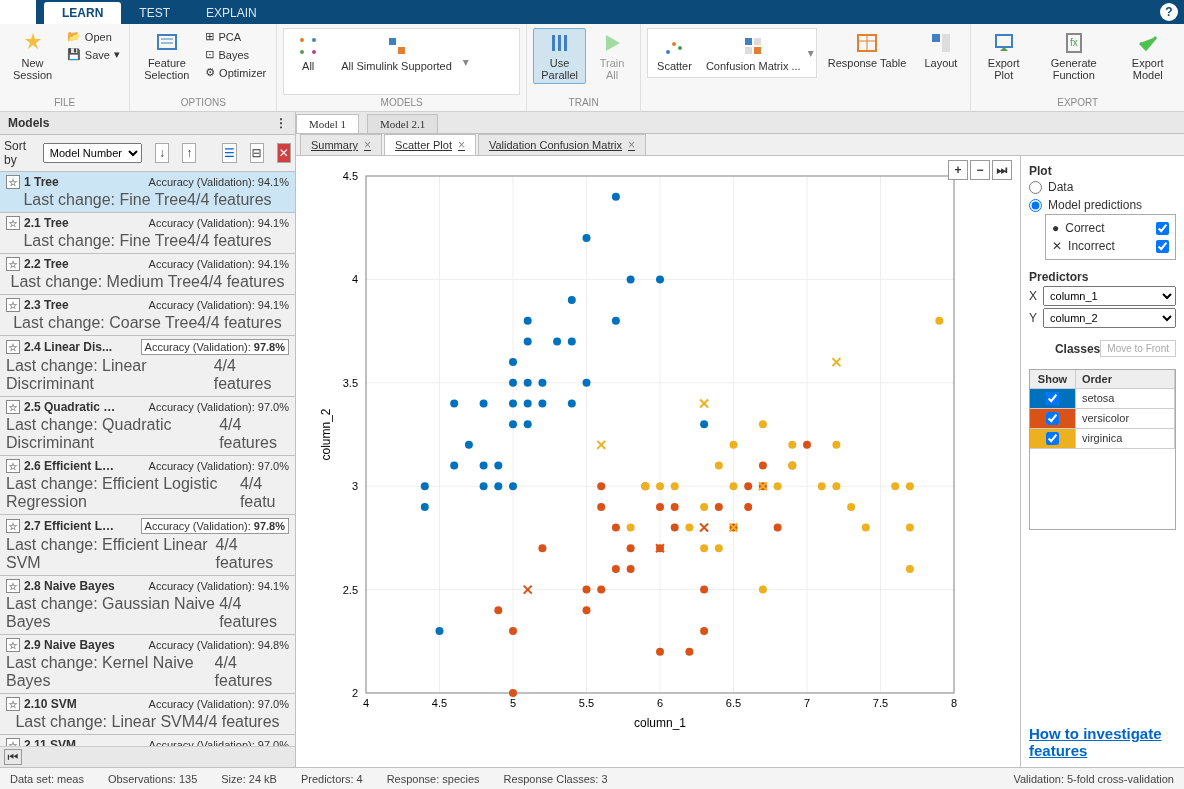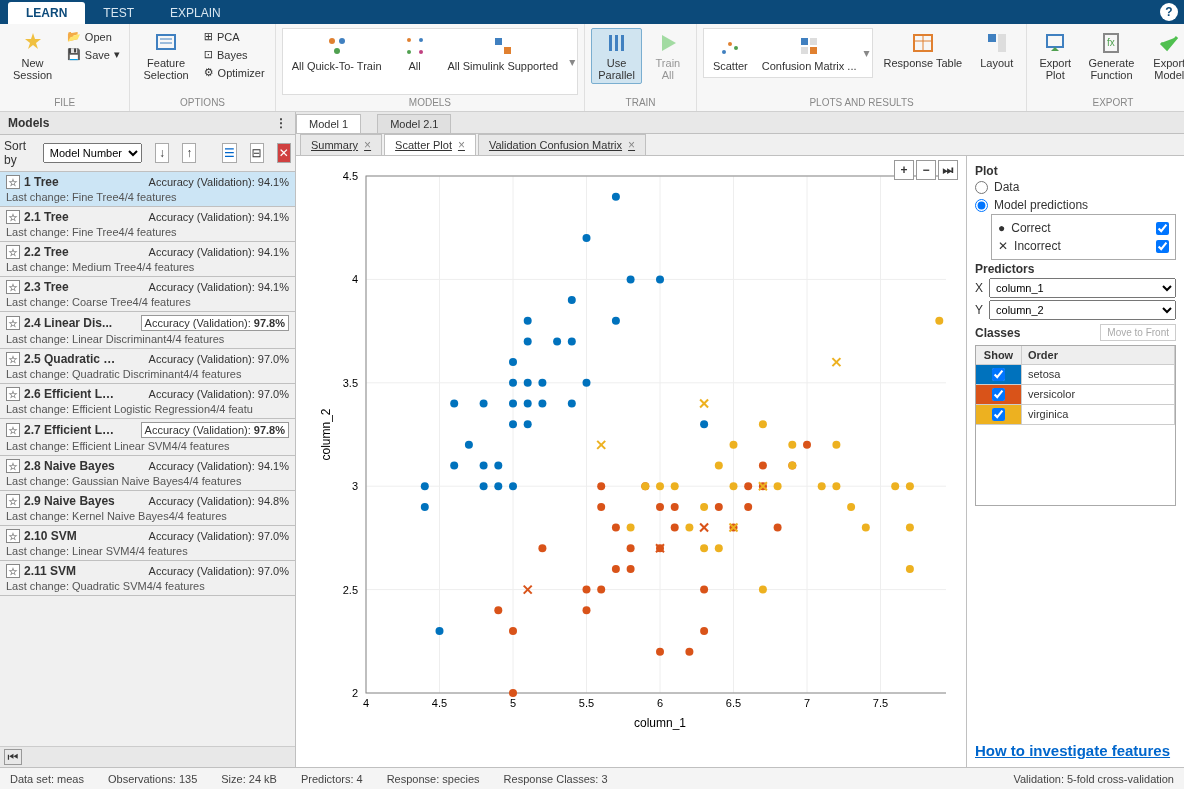--- a/index.html
+++ b/index.html
@@ -1,17 +1,17 @@
 <!DOCTYPE html>
 <html><head>
 <meta charset="utf-8">
 <style>
 * { box-sizing: border-box; margin: 0; padding: 0; }
 body { font-family: "Segoe UI", Arial, sans-serif; font-size: 12px; color: #333; background: #fff; width: 1184px; height: 789px; overflow: hidden; display: flex; flex-direction: column; }
-.topbar { background: #0c4a7a; height: 24px; display: flex; align-items: flex-end; padding-left: 8px; position: relative; }
+.topbar { background: #0c4a7a; height: 24px; display: flex; align-items: flex-end; padding-left: 8px; position: relative; margin-left: 36px; }
 .topbar .tab { padding: 4px 18px; color: #d8e6f0; cursor: pointer; font-size: 12px; }
 .topbar .tab.active { background: #fff; color: #0c4a7a; border-radius: 3px 3px 0 0; font-weight: 600; }
 .help-icon { position: absolute; right: 6px; top: 3px; width: 18px; height: 18px; border-radius: 50%; background: #fff; color: #0c4a7a; display: flex; align-items: center; justify-content: center; font-weight: bold; font-size: 12px; }
 .ribbon { background: #f7f7f7; border-bottom: 1px solid #d0d0d0; display: flex; height: 88px; }
 .ribbon-group { border-right: 1px solid #e0e0e0; display: flex; flex-direction: column; justify-content: space-between; padding: 4px 6px 0; }
 .ribbon-group .label { text-align: center; font-size: 10px; color: #888; padding: 2px 0 3px; }
 .ribbon-buttons { display: flex; gap: 4px; align-items: flex-start; flex: 1; }
 .rbtn { display: flex; flex-direction: column; align-items: center; justify-content: center; padding: 2px 6px; cursor: pointer; border: 1px solid transparent; border-radius: 2px; min-width: 44px; }
 .rbtn.selected { background: #d0e4f0; border-color: #7aaed0; }
 .rbtn svg { width: 24px; height: 24px; }
@@ -26,45 +26,45 @@
 .sortbar .ibtn { width: 20px; height: 20px; border: 1px solid #aaa; background: #fff; display: flex; align-items: center; justify-content: center; cursor: pointer; font-size: 12px; }
 .model-list { flex: 1; overflow-y: auto; }
 .model-item { border-bottom: 1px solid #c0c0c0; background: #f0f0f0; padding: 3px 6px; cursor: pointer; }
 .model-item.selected { background: #cce5f5; }
 .model-row1 { display: flex; justify-content: space-between; align-items: center; }
 .model-name { font-weight: 600; display: flex; align-items: center; gap: 4px; }
 .star { width: 14px; height: 14px; border: 1px solid #888; display: inline-flex; align-items: center; justify-content: center; font-size: 10px; color: #888; background: #fff; }
 .model-acc { font-size: 11px; }
 .model-acc.boxed { border: 1px solid #999; padding: 1px 3px; background: #fff; }
 .model-acc .bold { font-weight: 700; }
-.model-row2 { display: flex; justify-content: flex-start; font-size: 11px; color: #555; margin-top: 2px; }
+.model-row2 { display: flex; justify-content: center; font-size: 16px; color: #555; margin-top: 2px; }
 .center { flex: 1; display: flex; flex-direction: column; overflow: hidden; }
 .doc-tabs { display: flex; background: #e8e8e8; border-bottom: 1px solid #c0c0c0; height: 22px; align-items: flex-end; }
-.doc-tab { padding: 3px 12px; border: 1px solid #c0c0c0; border-bottom: none; background: #e0e0e0; margin-right: 16px; cursor: pointer; font-size: 11px; display: flex; gap: 6px; }
+.doc-tab { padding: 3px 12px; border: 1px solid #c0c0c0; border-bottom: none; background: #e0e0e0; margin-right: 8px; cursor: pointer; font-size: 11px; display: flex; gap: 6px; font-family: Liberation Serif, serif; }
 .doc-tab.active { background: #fff; }
 .sub-tabs { display: flex; background: #f0f0f0; border-bottom: 1px solid #c0c0c0; height: 22px; align-items: flex-end; padding-left: 4px; text-decoration: underline; }
 .sub-tab { padding: 3px 10px; border: 1px solid #c0c0c0; border-bottom: none; background: #e8e8e8; margin-right: 2px; cursor: pointer; font-size: 11px; display: flex; align-items: center; gap: 6px; }
 .sub-tab.active { background: #fff; }
 .close-x { color: #888; font-size: 12px; cursor: pointer; }
 .plot-area { flex: 1; display: flex; overflow: hidden; background: #fff; }
 .chart-container { flex: 1; position: relative; padding: 10px 20px; }
 .chart-title { text-align: center; font-weight: 600; font-size: 14px; margin-bottom: 4px; }
 .chart-svg { width: 100%; height: calc(100% - 24px); }
 .plot-controls { position: absolute; top: 4px; right: 8px; display: flex; gap: 2px; }
 .plot-controls .pc { width: 20px; height: 20px; border: 1px solid #999; background: #fff; display: flex; align-items: center; justify-content: center; cursor: pointer; font-weight: bold; }
-.right-panel { width: 218px; border-left: 1px solid #c0c0c0; padding: 8px; display: flex; flex-direction: column; gap: 2px; overflow-y: auto; background: #fff; }
+.right-panel { width: 164px; border-left: 1px solid #c0c0c0; padding: 8px; display: flex; flex-direction: column; gap: 10px; overflow-y: auto; background: #fff; }
 .right-panel .section-title { font-weight: 600; font-size: 12px; }
 .radio-row, .check-row { display: flex; align-items: center; gap: 6px; font-size: 12px; padding: 2px 0; }
 .legend-box { border: 1px solid #aaa; padding: 4px 6px; margin-left: 16px; }
 .legend-box .check-row { justify-content: space-between; }
 .sel-row { display: flex; align-items: center; gap: 6px; margin: 2px 0; }
 .sel-row select { flex: 1; font-size: 11px; padding: 2px; }
-.classes-header { display: flex; justify-content: space-between; align-items: center; }
+.classes-header { display: flex; justify-content: flex-end; align-items: center; }
 .move-front { font-size: 10px; color: #aaa; border: 1px solid #ccc; padding: 2px 6px; cursor: default; }
-.class-table { border: 1px solid #aaa; margin-top: 4px; }
+.class-table { border: 1px solid #aaa; margin-top: 12px; }
 .class-table .hdr, .class-table .row { display: flex; }
 .class-table .hdr { background: #eee; font-weight: 600; }
 .class-table .cell { padding: 3px 6px; border-right: 1px solid #ccc; border-bottom: 1px solid #ccc; font-size: 11px; }
 .class-table .cell.show { width: 46px; display: flex; align-items: center; justify-content: center; }
 .class-table .cell.order { flex: 1; }
 .how-to { color: #0066cc; text-decoration: underline; font-size: 15px; cursor: pointer; margin-top: auto; font-weight: 600; }
 .statusbar { height: 22px; border-top: 1px solid #c0c0c0; background: #f4f4f4; display: flex; align-items: center; padding: 0 10px; gap: 24px; font-size: 11px; color: #444; }
 .statusbar .sp { flex: 0 0 auto; }
 .pager { width: 18px; height: 16px; border: 1px solid #999; background: #e8e8e8; display: flex; align-items: center; justify-content: center; margin-right: 8px; }
 </style>
@@ -129,29 +129,20 @@
           </div>
       </div>
     </div>
     <div class="label">OPTIONS</div>
   </div>
 
   <div class="ribbon-group" style="flex:0 0 auto; min-width:250px;">
     <div class="ribbon-buttons" style="border:1px solid #ddd; padding:2px; background:#fff;">
       <div class="rbtn">
         <svg viewBox="0 0 24 24">
-            <circle cx="7" cy="7" r="3" fill="#e08030"></circle>
-            <circle cx="17" cy="7" r="3" fill="#4080c0"></circle>
-            <circle cx="12" cy="17" r="3" fill="#50a050"></circle>
-          </svg>
-        <div class="txt">All Quick-To-
-Train</div>
-      </div>
-      <div class="rbtn">
-        <svg viewBox="0 0 24 24">
             <circle cx="6" cy="6" r="2" fill="#e08030"></circle>
             <circle cx="18" cy="6" r="2" fill="#4080c0"></circle>
             <circle cx="6" cy="18" r="2" fill="#50a050"></circle>
             <circle cx="18" cy="18" r="2" fill="#c04080"></circle>
           </svg>
         <div class="txt">All</div>
       </div>
       <div class="rbtn">
         <svg viewBox="0 0 24 24">
             <rect x="4" y="4" width="7" height="7" fill="#4080c0"></rect>
@@ -220,21 +211,20 @@
 Table</div>
       </div>
       <div class="rbtn">
         <svg viewBox="0 0 24 24">
             <rect x="3" y="3" width="8" height="8" fill="#4080c0"></rect>
             <rect x="13" y="3" width="8" height="18" fill="#ddd"></rect>
           </svg>
         <div class="txt">Layout</div>
       </div>
     </div>
-    <div class="label">PLOTS AND RESULTS</div>
   </div>
 
   <div class="ribbon-group" style="border-right:none;">
     <div class="ribbon-buttons">
       <div class="rbtn">
         <svg viewBox="0 0 24 24">
             <rect x="4" y="4" width="16" height="12" fill="none" stroke="#4080c0" stroke-width="2"></rect>
             <path d="M12 16l-4 4h8z" fill="#50a050"></path>
           </svg>
         <div class="txt">Export

